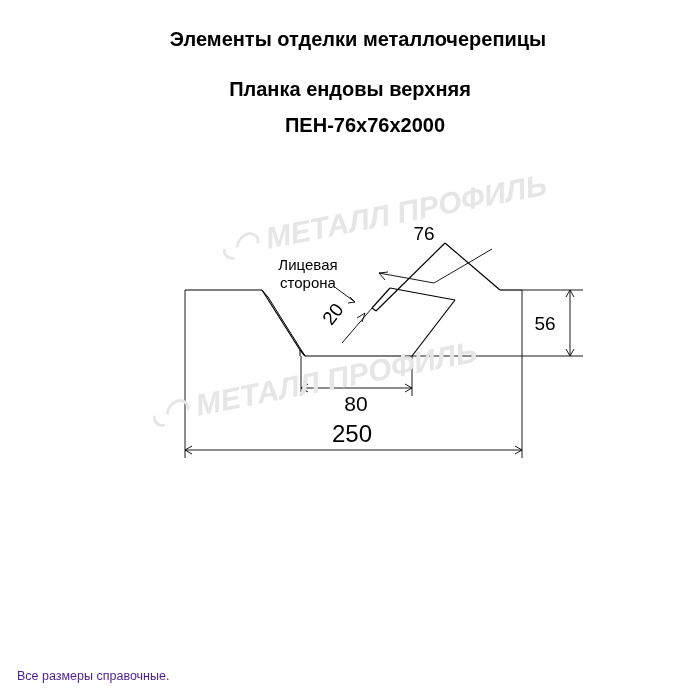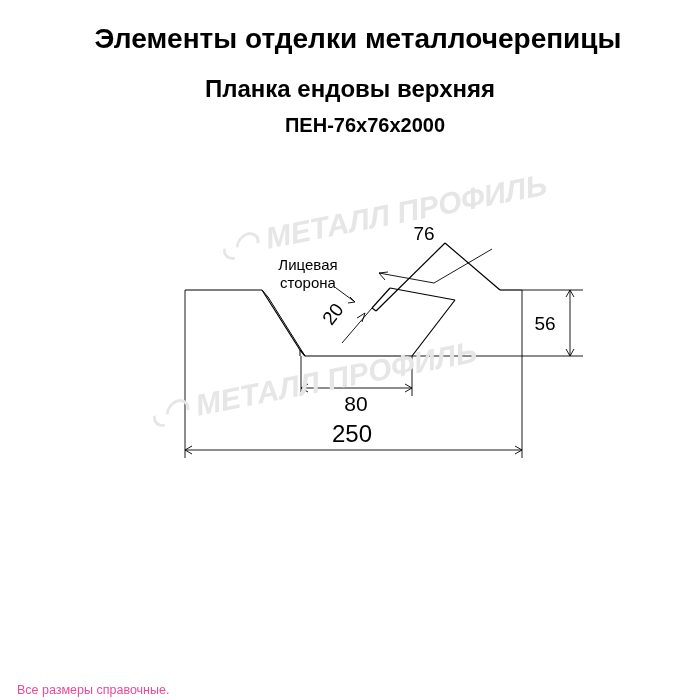--- a/index.html
+++ b/index.html
@@ -21,28 +21,28 @@
     height: 700px;
   }
   .title-block {
     position: absolute;
     top: 24px;
     left: 0;
     width: 700px;
     text-align: center;
   }
   .main-title {
-    font-size: 28px;
+    font-size: 20px;
     font-weight: bold;
     letter-spacing: 0px;
     line-height: 30px;
     margin-left: 16px;
   }
   .sub-title {
-    font-size: 24px;
+    font-size: 20px;
     font-weight: bold;
     margin-top: 22px;
     line-height: 26px;
   }
   .code-title {
     font-size: 20px;
     font-weight: bold;
     margin-top: 10px;
     line-height: 26px;
     padding-left: 30px;
@@ -83,25 +83,25 @@
     font-size: 30px;
     transform: rotate(-11deg);
   }
   .wm-ico {
     display: inline-block;
     margin-right: 8px;
   }
   .footnotes {
     position: absolute;
     left: 17px;
-    bottom: 0;
+    bottom: 14px;
     width: 670px;
     font-size: 12.5px;
     line-height: 19px;
-    color: #ec4899;
+    color: #4c1d95;
   }
   .footnote-line {
     white-space: nowrap;
   }
   svg text {
     font-family: "Liberation Sans", sans-serif;
     fill: #000;
   }
 </style>
 </head>

